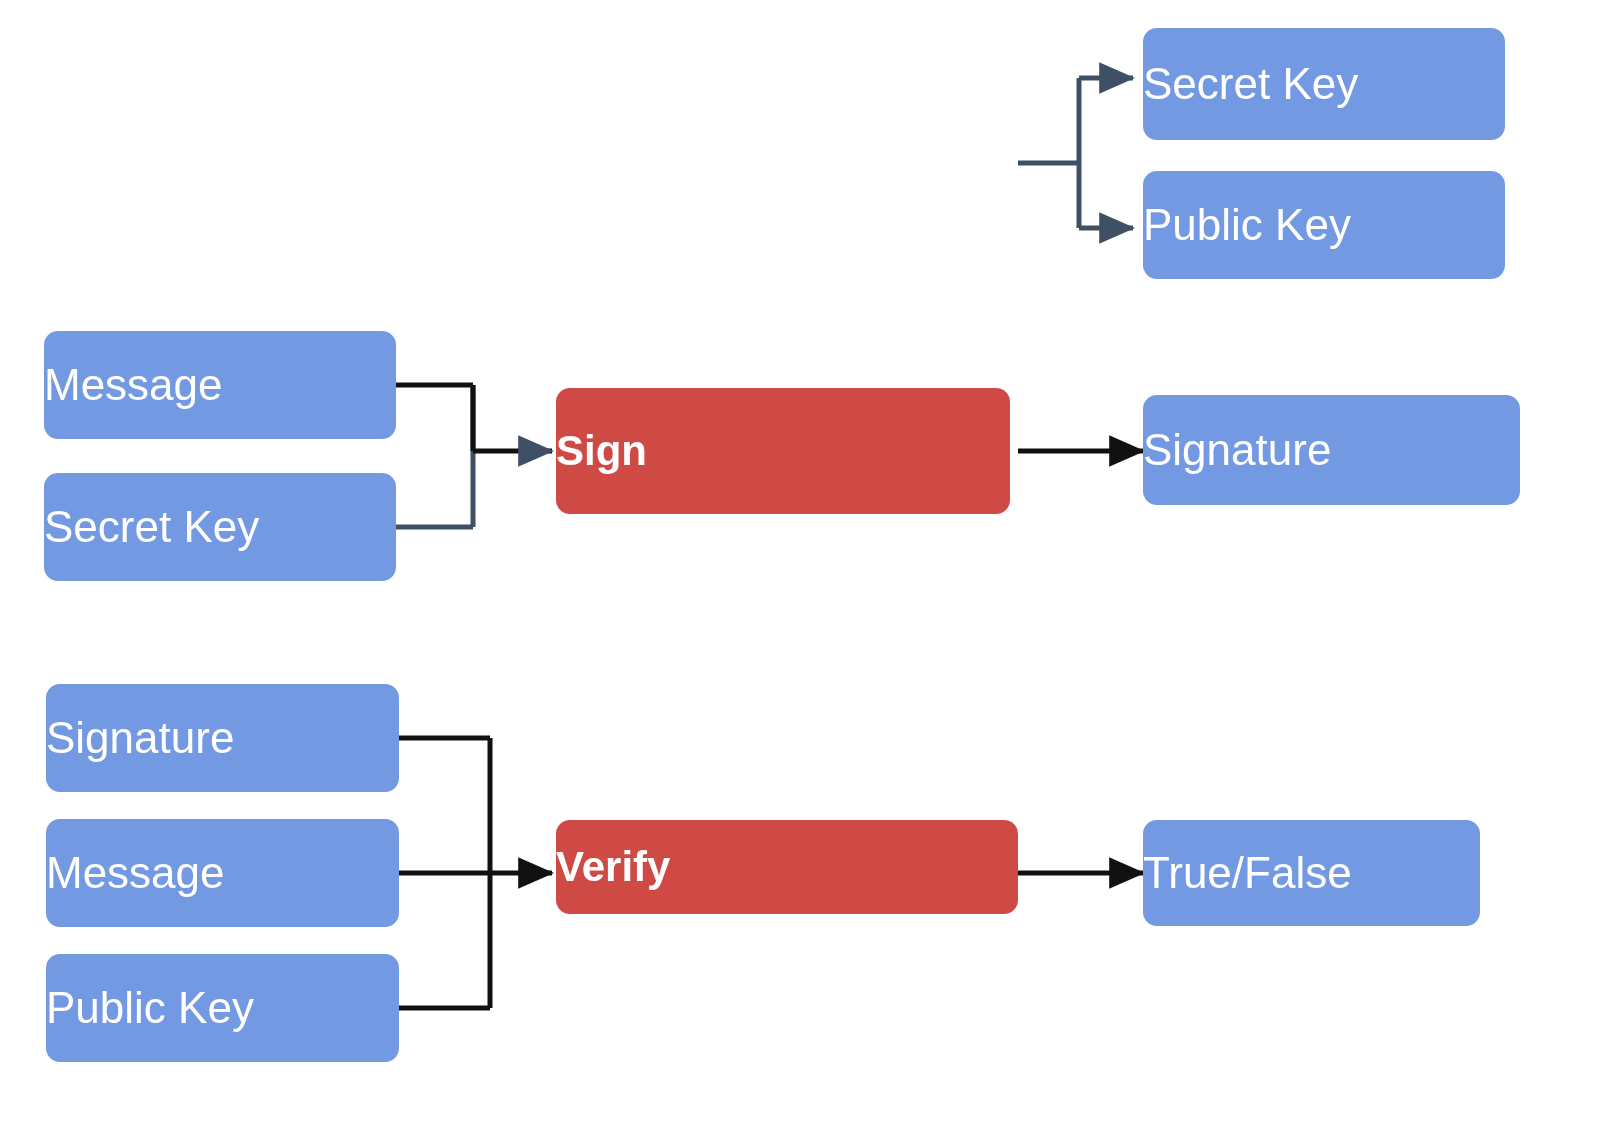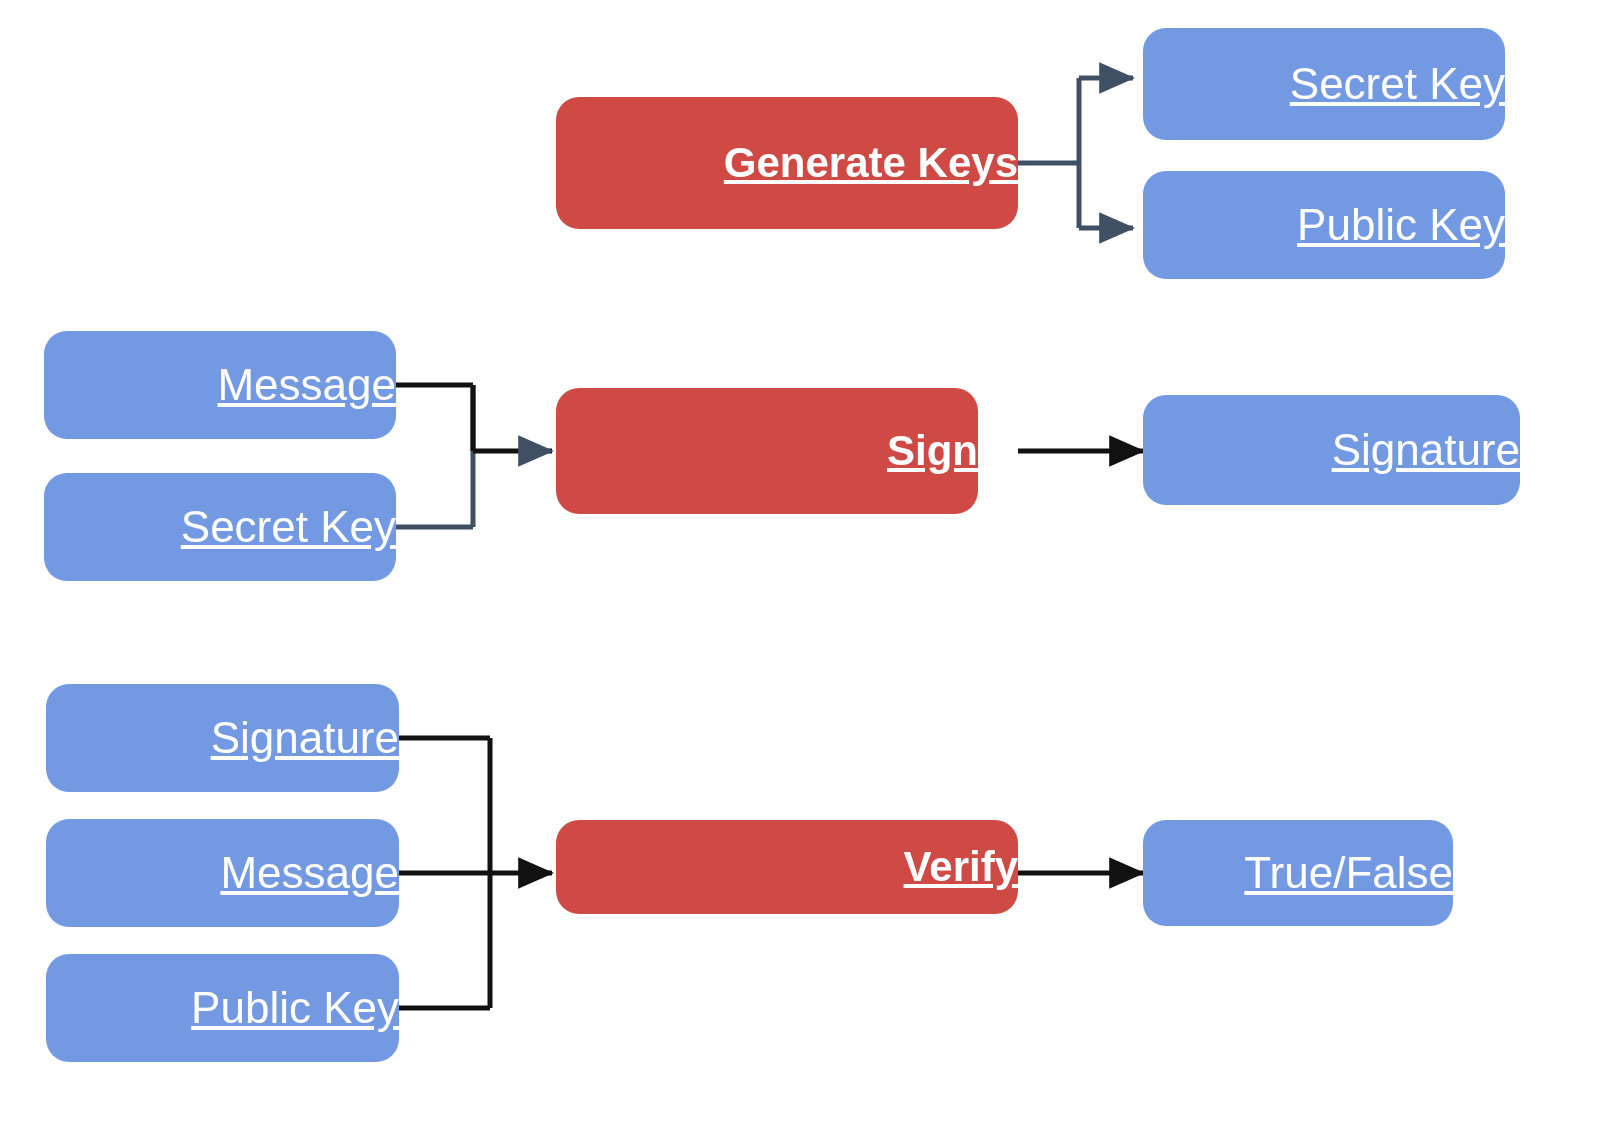--- a/index.html
+++ b/index.html
@@ -12,29 +12,28 @@
   }
   #canvas {
     position: relative;
     width: 1618px;
     height: 1132px;
     background: #ffffff;
     overflow: hidden;
   }
   .node {
     position: absolute;
-    border-radius: 23px;
+    border-radius: 14px;
     display: flex;
     align-items: center;
-    justify-content: flex-end;
+    justify-content: flex-start;
     color: #ffffff;
     box-sizing: border-box;
     line-height: 1.05;
     white-space: nowrap;
-    text-decoration: underline;
   }
   .node.data {
     background: #7399e3;
     font-size: 44px;
     font-weight: 400;
   }
   .node.process {
     background: #d04a45;
     font-size: 42px;
     font-weight: 700;
@@ -101,41 +100,38 @@
       <path d="M 490 738 L 490 1008" fill="none" stroke="#111111" stroke-width="5"></path>
 
       <path d="M 490 873 L 552 873" fill="none" stroke="#111111" stroke-width="5" marker-end="url(#arrow-black)"></path>
     </g>
 
     <g>
       <path d="M 1018 873 L 1143 873" fill="none" stroke="#111111" stroke-width="5" marker-end="url(#arrow-black)"></path>
     </g>
   </svg>
 
-  <div class="node process" style="left:556px; top:97px; width:462px; height:132px;">
-    <span>Generate Keys</span>
-  </div>
 
   <div class="node data" style="left:1143px; top:28px; width:362px; height:112px;">
     <span>Secret Key</span>
   </div>
 
   <div class="node data" style="left:1143px; top:171px; width:362px; height:108px;">
     <span>Public Key</span>
   </div>
 
   <div class="node data" style="left:44px; top:331px; width:352px; height:108px;">
     <span>Message</span>
   </div>
 
   <div class="node data" style="left:44px; top:473px; width:352px; height:108px;">
     <span>Secret Key</span>
   </div>
 
-  <div class="node process" style="left:556px; top:388px; width:422px; height:126px;">
+  <div class="node process" style="left:556px; top:388px; width:454px; height:126px;">
     <span>Sign</span>
   </div>
 
   <div class="node data" style="left:1143px; top:395px; width:377px; height:110px;">
     <span>Signature</span>
   </div>
 
   <div class="node data" style="left:46px; top:684px; width:353px; height:108px;">
     <span>Signature</span>
   </div>
@@ -145,17 +141,17 @@
   </div>
 
   <div class="node data" style="left:46px; top:954px; width:353px; height:108px;">
     <span>Public Key</span>
   </div>
 
   <div class="node process" style="left:556px; top:820px; width:462px; height:94px;">
     <span>Verify</span>
   </div>
 
-  <div class="node data" style="left:1143px; top:820px; width:310px; height:106px;">
+  <div class="node data" style="left:1143px; top:820px; width:337px; height:106px;">
     <span>True/False</span>
   </div>
 
 </div>
 
 </body></html>

